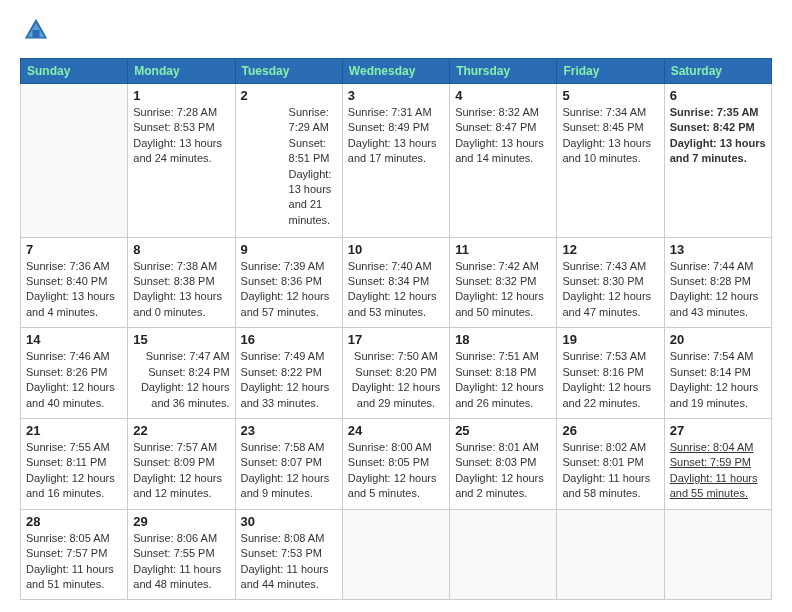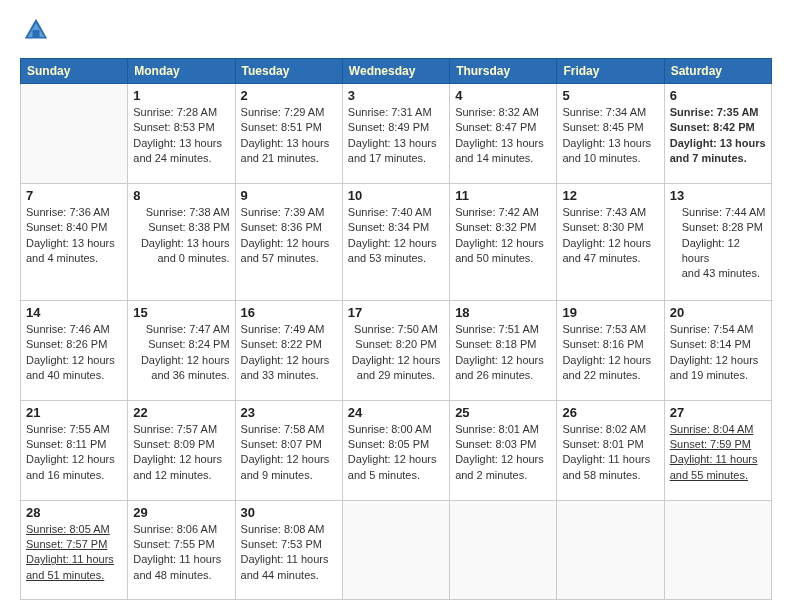--- a/index.html
+++ b/index.html
@@ -55,21 +55,21 @@
     }
     .calendar {
       flex: 1;
       border: 1px solid #ccc;
       border-collapse: collapse;
       width: 100%;
       table-layout: fixed;
     }
     .calendar th {
       background: #2a6db5;
-      color: #fef9c3;
+      color: #86efac;
       font-size: 12px;
       font-weight: bold;
       text-align: left;
       padding: 5px 6px;
       border: 1px solid #1a5a9a;
     }
     .calendar td {
       vertical-align: top;
       border: 1px solid #ccc;
       padding: 4px 5px;
@@ -139,21 +139,21 @@
           <td class="empty-cell"></td>
           <td>
             <span class="day-number">1</span>
             <div class="day-info" style="white-space: pre-line;">Sunrise: 7:28 AM
 Sunset: 8:53 PM
 Daylight: 13 hours
 and 24 minutes.</div>
           </td>
           <td>
             <span class="day-number">2</span>
-            <div class="day-info" style="white-space: pre-line;">Sunrise: 7:29 AM
+            <div class="day-info" style="white-space: pre-line; margin-left: 48px;">Sunrise: 7:29 AM
 Sunset: 8:51 PM
 Daylight: 13 hours
 and 21 minutes.</div>
           </td>
           <td>
             <span class="day-number">3</span>
             <div class="day-info" style="white-space: pre-line;">Sunrise: 7:31 AM
 Sunset: 8:49 PM
 Daylight: 13 hours
 and 17 minutes.</div>
@@ -183,21 +183,21 @@
         <tr>
           <td>
             <span class="day-number">7</span>
             <div class="day-info" style="white-space: pre-line;">Sunrise: 7:36 AM
 Sunset: 8:40 PM
 Daylight: 13 hours
 and 4 minutes.</div>
           </td>
           <td>
             <span class="day-number">8</span>
-            <div class="day-info" style="white-space: pre-line; text-align: right;">Sunrise: 7:38 AM
+            <div class="day-info" style="white-space: pre-line;">Sunrise: 7:38 AM
 Sunset: 8:38 PM
 Daylight: 13 hours
 and 0 minutes.</div>
           </td>
           <td>
             <span class="day-number">9</span>
             <div class="day-info" style="white-space: pre-line;">Sunrise: 7:39 AM
 Sunset: 8:36 PM
 Daylight: 12 hours
 and 57 minutes.</div>
@@ -218,21 +218,21 @@
           </td>
           <td>
             <span class="day-number">12</span>
             <div class="day-info" style="white-space: pre-line;">Sunrise: 7:43 AM
 Sunset: 8:30 PM
 Daylight: 12 hours
 and 47 minutes.</div>
           </td>
           <td>
             <span class="day-number">13</span>
-            <div class="day-info" style="white-space: pre-line; margin-left: 12px;">Sunrise: 7:44 AM
+            <div class="day-info" style="white-space: pre-line;">Sunrise: 7:44 AM
 Sunset: 8:28 PM
 Daylight: 12 hours
 and 43 minutes.</div>
           </td>
         </tr>
         <tr>
           <td>
             <span class="day-number">14</span>
             <div class="day-info" style="white-space: pre-line;">Sunrise: 7:46 AM
 Sunset: 8:26 PM
@@ -329,21 +329,21 @@
             <span class="day-number">27</span>
             <div class="day-info" style="white-space: pre-line; text-decoration: underline;">Sunrise: 8:04 AM
 Sunset: 7:59 PM
 Daylight: 11 hours
 and 55 minutes.</div>
           </td>
         </tr>
         <tr class="last-row">
           <td>
             <span class="day-number">28</span>
-            <div class="day-info" style="white-space: pre-line; text-decoration: underline;">Sunrise: 8:05 AM
+            <div class="day-info" style="white-space: pre-line;">Sunrise: 8:05 AM
 Sunset: 7:57 PM
 Daylight: 11 hours
 and 51 minutes.</div>
           </td>
           <td>
             <span class="day-number">29</span>
             <div class="day-info" style="white-space: pre-line;">Sunrise: 8:06 AM
 Sunset: 7:55 PM
 Daylight: 11 hours
 and 48 minutes.</div>

